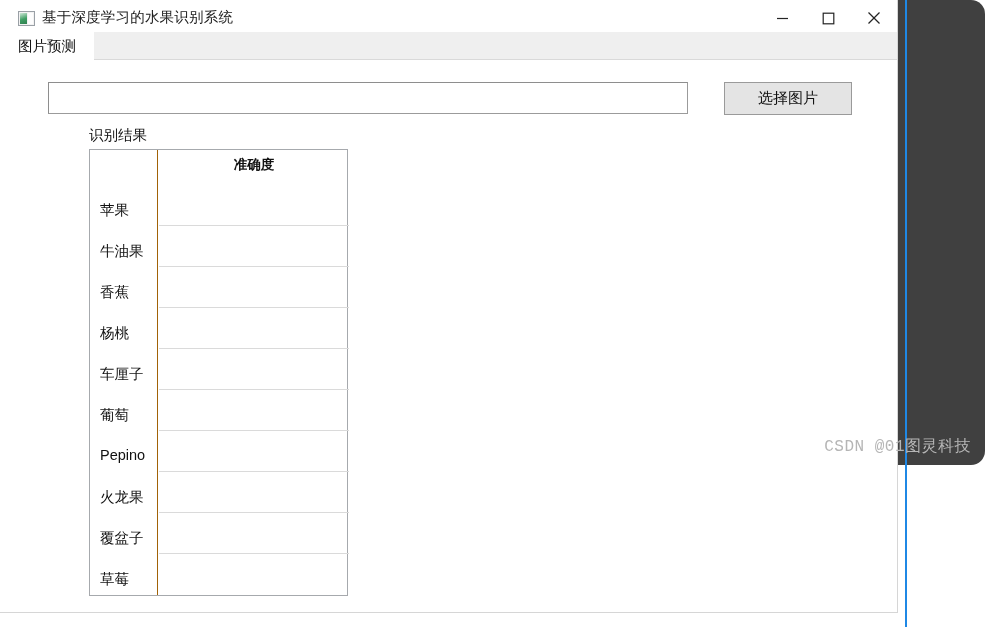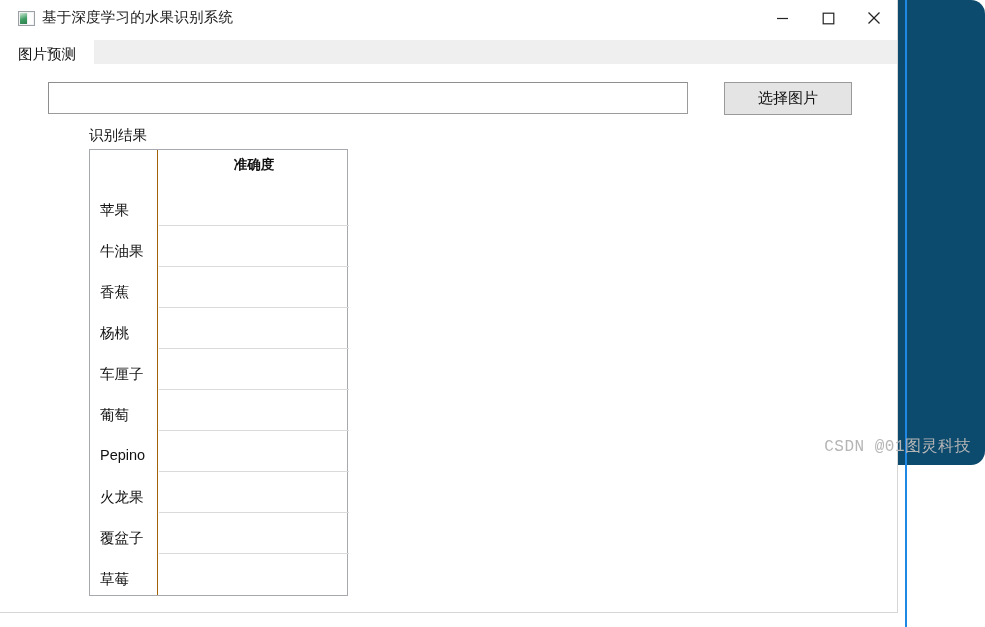--- a/index.html
+++ b/index.html
@@ -4,21 +4,21 @@
 <style>
   * { box-sizing: border-box; }
   html, body {
     margin: 0; padding: 0;
     width: 985px; height: 627px;
     background: #ffffff;
     font-family: "Liberation Sans", "DejaVu Sans", sans-serif;
     overflow: hidden;
   }
 
-  #root { position: relative; width: 985px; height: 465px; background: #0c4a6e; border-radius: 14px; }
+  #root { position: relative; width: 985px; height: 465px; background: #404040; border-radius: 14px; }
 
   
   .window {
     position: absolute;
     left: 0; top: 0;
     width: 898px; height: 613px;
     background: #ffffff;
     border-right: 1px solid #d6d6d6;
     border-bottom: 1px solid #d6d6d6;
   }
@@ -54,21 +54,21 @@
   .winbtns { position: absolute; right: 0; top: 0; height: 36px; display: flex; }
   .winbtn {
     width: 46px; height: 36px;
     display: flex; align-items: center; justify-content: center;
     color: #242424;
   }
   .winbtn svg { display: block; }
 
   
   .tabstrip {
-    position: absolute; left: 0; top: 40px;
+    position: absolute; left: 0; top: 32px;
     width: 897px; height: 28px;
     background: #efefef;
     border-bottom: 1px solid #d9d9d9;
   }
   .tab {
     position: absolute; left: 0; top: 0;
     height: 28px; min-width: 94px;
     padding: 0 13px;
     display: flex; align-items: center; justify-content: center;
     font-size: 14.5px; color: #111111;

